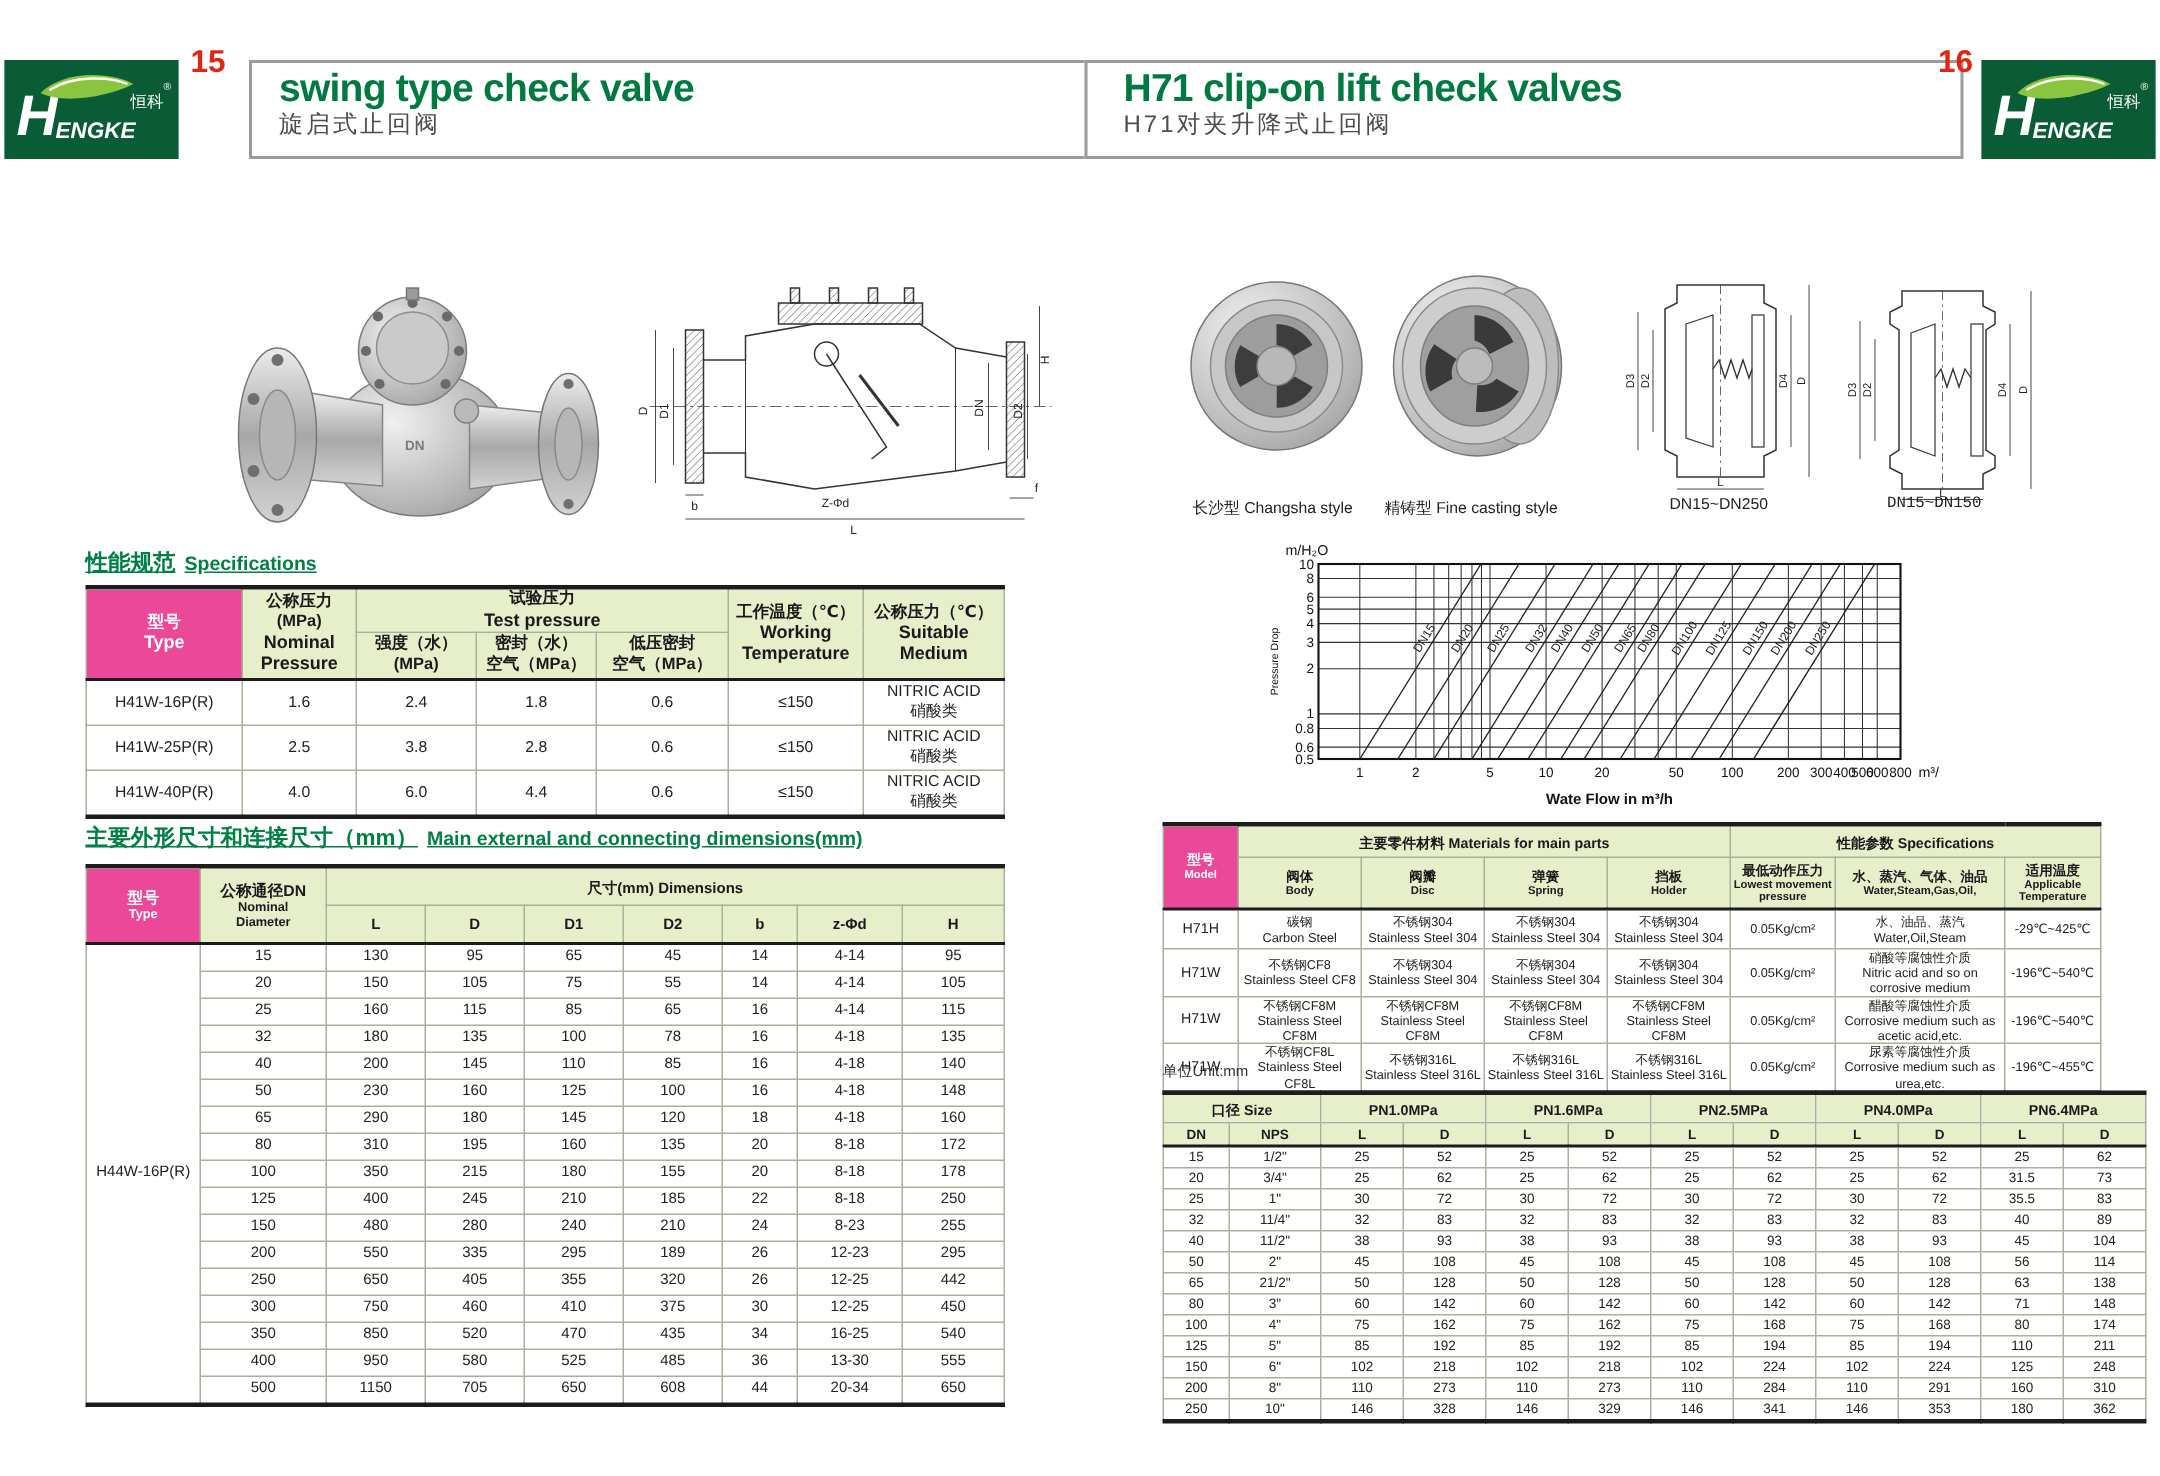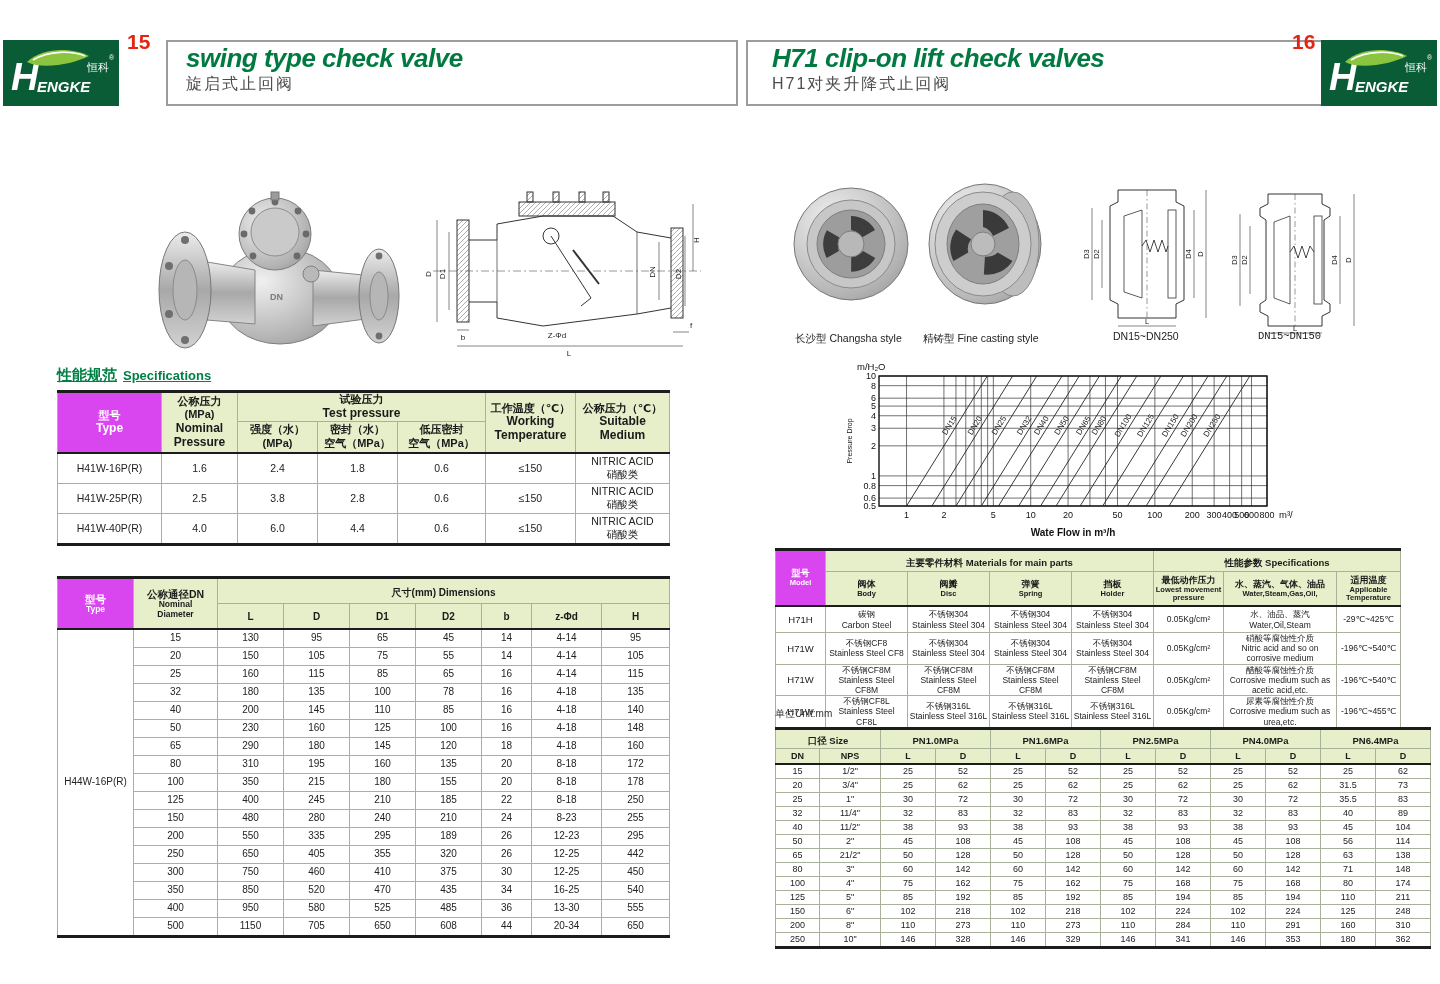--- a/index.html
+++ b/index.html
@@ -4,36 +4,36 @@
 <style>
   html,body{margin:0;padding:0;background:#ffffff;}
   #page{position:relative;width:1440px;height:984px;background:#fff;overflow:hidden;
         font-family:"Liberation Sans","DejaVu Sans",sans-serif;color:#222;}
   .abs{position:absolute;}
 
   
   .logo-box{width:116px;height:66px;background:#0a5c36;}
   .pagenum{font-size:21px;font-weight:bold;color:#e42313;font-family:"Liberation Sans",sans-serif;}
   .titlebox{height:60px;border:2px solid #9c9c9c;background:#fff;padding:2px 0 0 18px;box-sizing:content-box;}
-  .titlebox .ttl{font-size:26px;font-weight:bold;color:#007a40;letter-spacing:-0.5px;line-height:1.15;font-style:italic;}
+  .titlebox .ttl{font-size:26px;font-weight:bold;color:#007a40;letter-spacing:-0.5px;line-height:1.15;}
   .titlebox .sub{font-size:16px;color:#4d4d4d;letter-spacing:2px;line-height:1.2;}
 
   
   .sectitle{font-weight:bold;color:#008045;text-decoration:underline;}
   .sectitle .cnpart{font-size:15px;}
   .sectitle .enpart{font-size:13px;margin-left:6px;}
   .unitnote{font-size:10px;color:#333;font-weight:normal;}
 
   
   table.tbl{border-collapse:collapse;table-layout:fixed;
             border-top:3px solid #1c1c1c;border-bottom:3px solid #1c1c1c;}
   table.tbl th,table.tbl td{border:1px solid #a8b29a;text-align:center;vertical-align:middle;
             padding:0 1px;white-space:pre-line;overflow:hidden;}
   table.tbl thead{border-bottom:2px solid #1c1c1c;}
-  th.dark{background:#d946ef;color:#fff;}
+  th.dark{background:#ec4899;color:#fff;}
   th.light{background:#e6eeca;color:#1a1a1a;}
   .cn{display:block;font-weight:bold;white-space:pre-line;}
   .en{display:block;font-weight:bold;white-space:pre-line;}
   .inlinehdr{font-weight:bold;}
 
   .spec .cn{font-size:11px;line-height:1.25;}
   .spec .en{font-size:12px;line-height:1.15;}
   .spec tbody td{height:29px;font-size:10.5px;line-height:1.2;}
   .spec thead tr:first-child th{height:26px;}
   .spec thead tr:last-child th{height:30px;}
@@ -77,21 +77,21 @@
       <text x="84" y="31" font-size="11" fill="#ffffff">恒科</text>
       <text x="106" y="20" font-size="7" fill="#ffffff">®</text>
     </svg>
   </div>
   <div class="abs pagenum" style="left:127px;top:30px;">15</div>
   <div class="abs titlebox" style="left:166px;top:40px;width:550px;">
     <div class="ttl">swing type check valve</div>
     <div class="sub">旋启式止回阀</div>
   </div>
 
-  <div class="abs titlebox" style="left:746px;top:40px;width:558px;padding-left:24px;">
+  <div class="abs titlebox" style="left:723px;top:40px;width:558px;padding-left:24px;">
     <div class="ttl">H71 clip-on lift check valves</div>
     <div class="sub">H71对夹升降式止回阀</div>
   </div>
   <div class="abs pagenum" style="left:1292px;top:30px;">16</div>
   <div class="abs logo-box" style="left:1321px;top:40px;">
     <svg width="116" height="66" viewBox="0 0 116 66">
       <rect x="0" y="0" width="116" height="66" fill="#0a5c36"></rect>
       <text x="8" y="50" font-size="38" font-weight="bold" font-style="italic" fill="#ffffff">H</text>
       <path d="M24,22 C40,6 72,8 86,16 C70,24 40,30 24,22 Z" fill="#8bc53f"></path>
       <path d="M30,20 C46,10 70,11 82,16" stroke="#ffffff" stroke-width="1.6" fill="none"></path>
@@ -436,20 +436,23 @@
           <td>6.0</td>
           <td>4.4</td>
           <td>0.6</td>
           <td>≤150</td>
           <td>NITRIC ACID
 硝酸类</td>
         </tr>
       </tbody>
   </table>
 
+  <div class="abs sectitle" style="left:57px;top:549px;">
+    <span class="cnpart">主要外形尺寸和连接尺寸（mm）</span><span class="enpart">Main external and connecting dimensions(mm)</span>
+  </div>
 
   <table class="abs tbl dim" style="left:57px;top:576px;width:612px;">
     <colgroup>
       <col style="width:76px">
         <col style="width:84px">
         <col style="width:66px">
         <col style="width:66px">
         <col style="width:66px">
       <col style="width:66px">
         <col style="width:50px">

